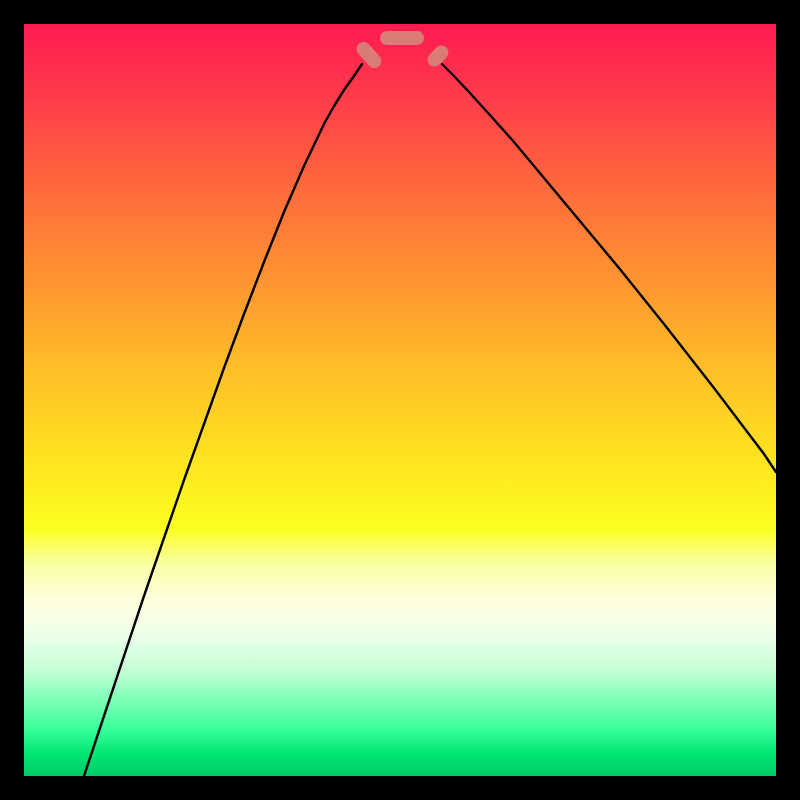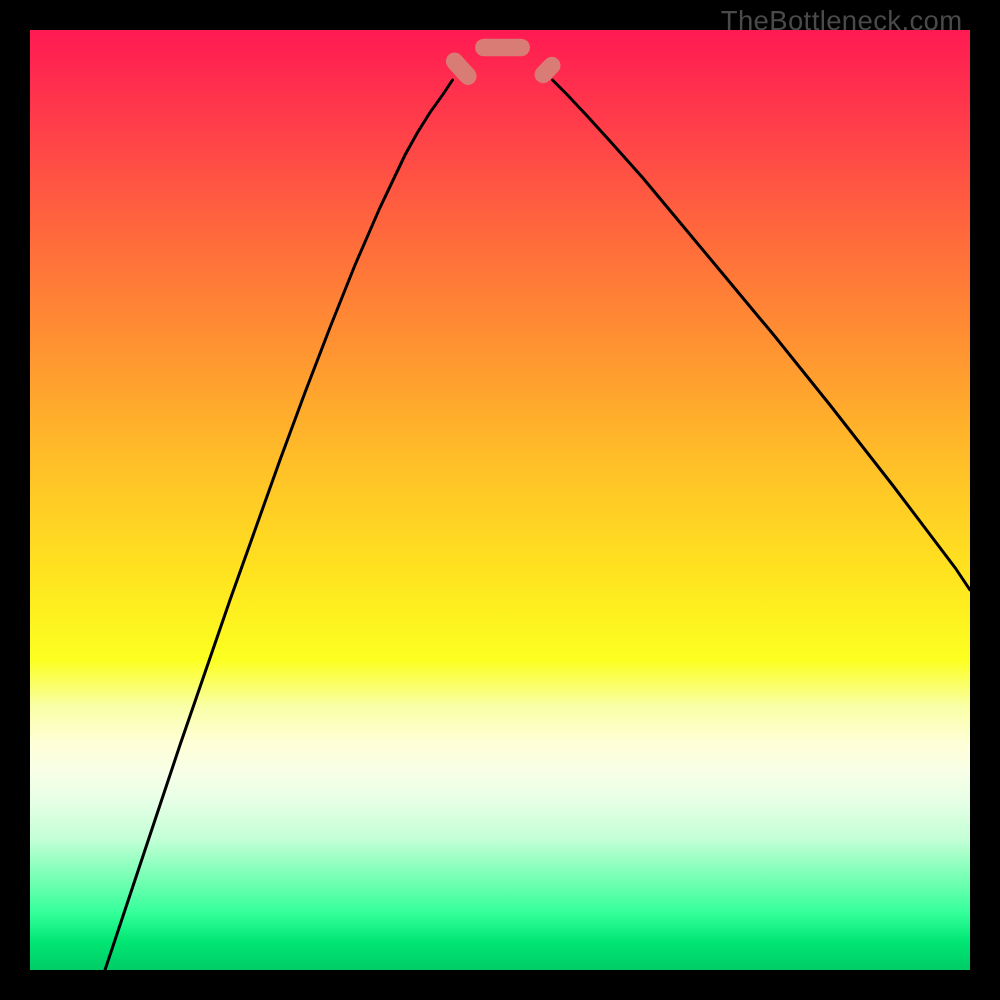--- a/index.html
+++ b/index.html
@@ -79,14 +79,13 @@
       <path id="right-path" fill="none" stroke="#000" stroke-width="2.4" stroke-linecap="round" d="M418 40 L430 52 L445 68 L465 90 L490 118 L520 154 L555 196 L595 244 L640 300 L690 364 L740 430 L752 448"></path>
     </svg>
 
     <div id="markers">
         <div class="sausage" style="width: 30px; height: 14px; left: 330px; top: 24px; transform: rotate(48deg);"></div>
         <div class="sausage" style="width: 44px; height: 14px; left: 356px; top: 7px; transform: rotate(0deg);"></div>
         <div class="sausage" style="width: 24px; height: 14px; left: 402px; top: 25px; transform: rotate(-46deg);"></div>
       </div>
   </div>
 
-  <div class="watermark">TheBottleneck.com</div>
 </div>
 
 </body></html>

